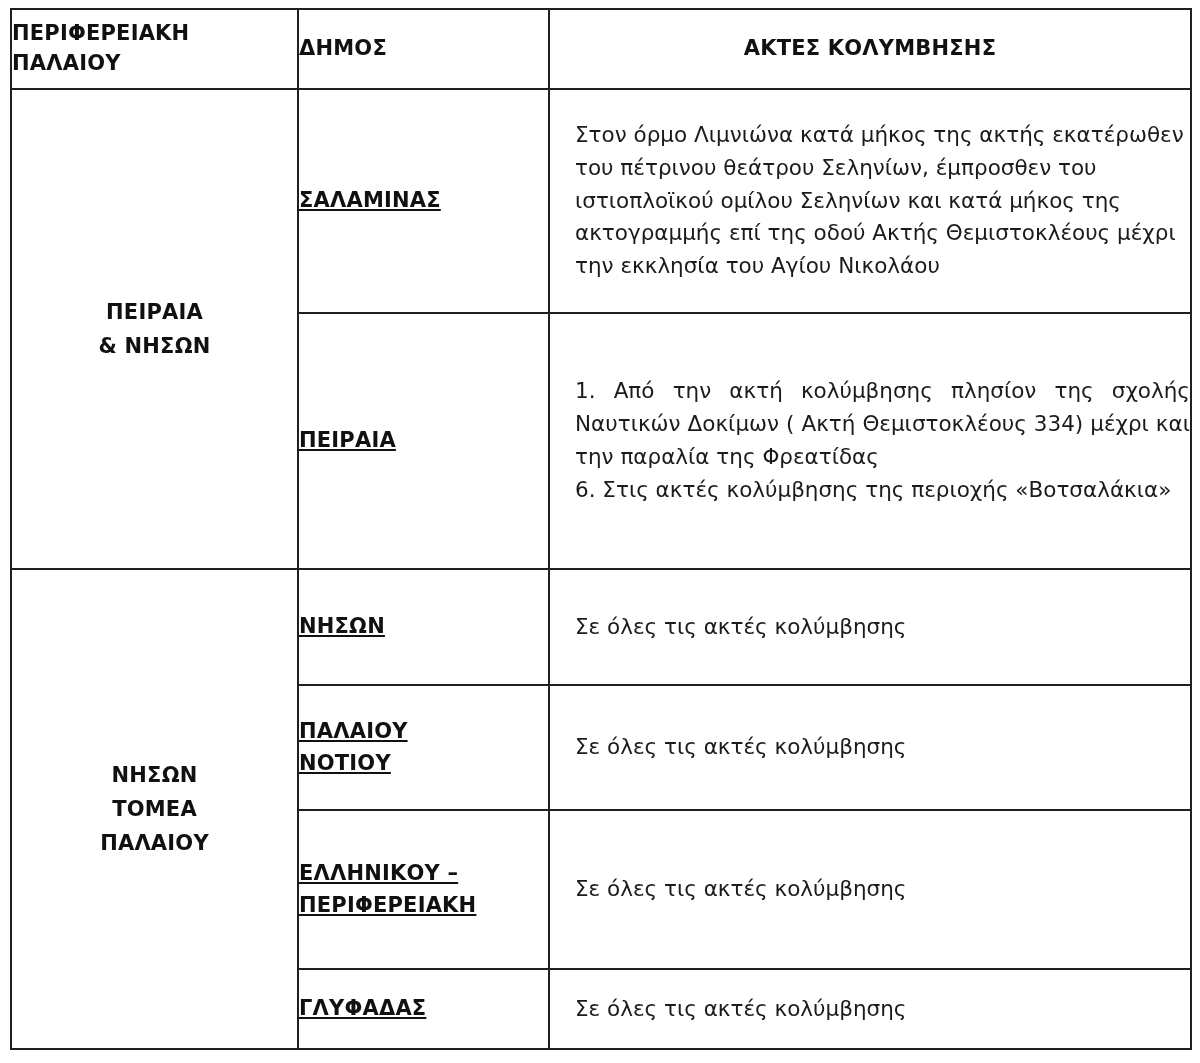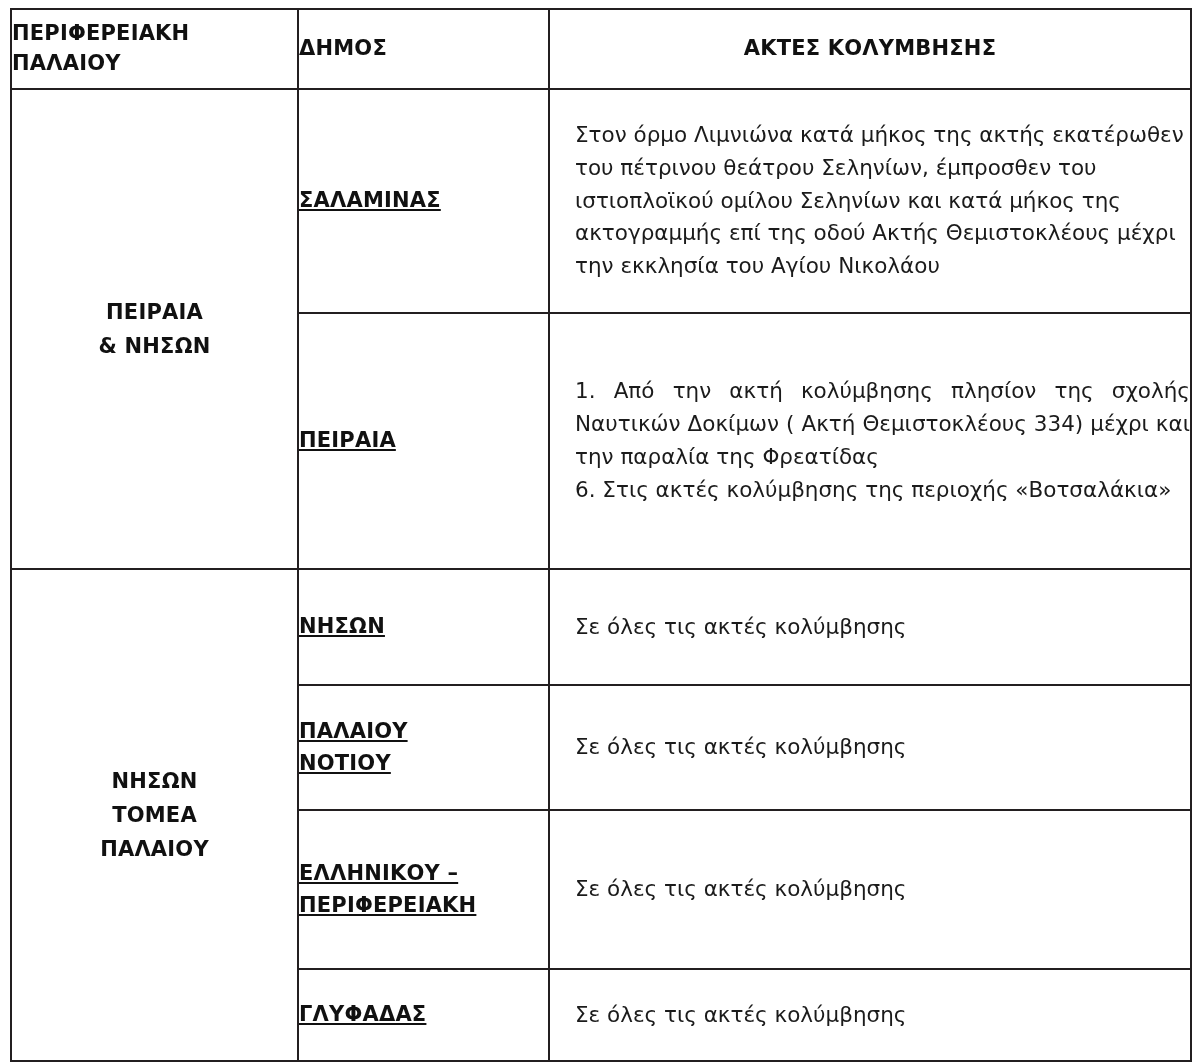--- a/index.html
+++ b/index.html
@@ -119,21 +119,21 @@
   .desc-text.single {
     white-space: normal;
   }
 
   
   .r-salaminas  { height: 224px; }
   .r-peiraia    { height: 256px; }
   .r-alimou     { height: 116px; }
   .r-falirou    { height: 125px; }
   .r-ellinikou  { height: 159px; }
-  .r-glyfadas   { height: 92px; margin-top: 32px; }
+  .r-glyfadas   { height: 80px; margin-top: 32px; }
 </style>
 </head>
 <body>
 
 <div class="page">
   <div class="table-wrap">
     <table class="beaches">
       <colgroup>
         <col class="c-region">
         <col class="c-muni">

